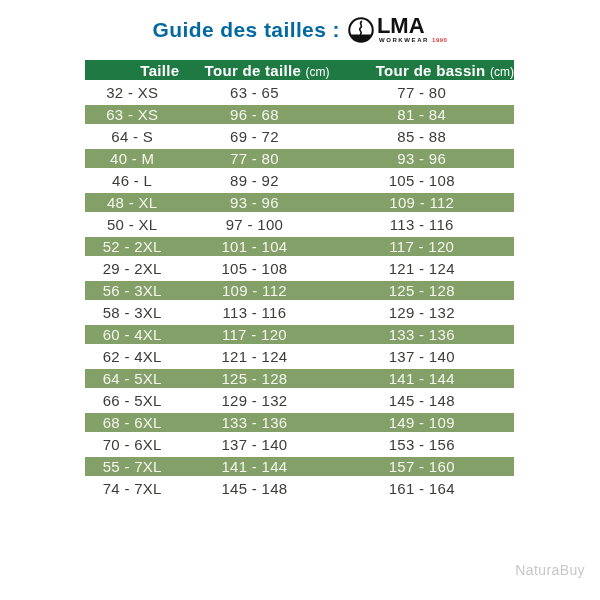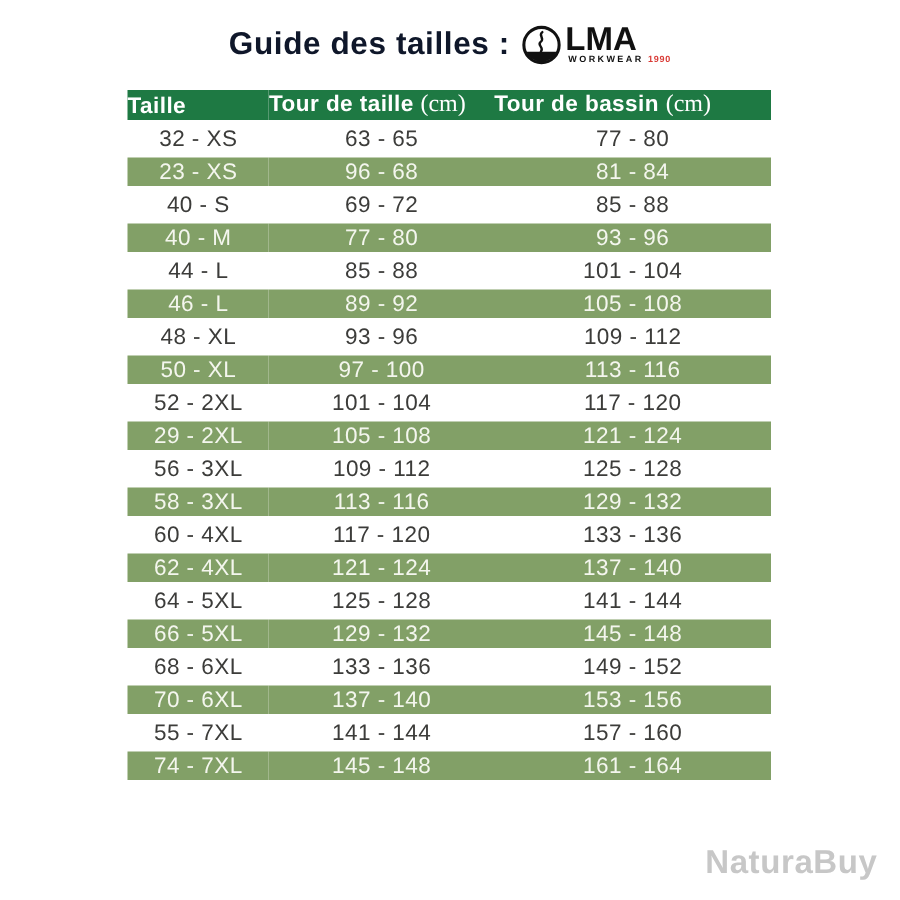--- a/index.html
+++ b/index.html
@@ -26,21 +26,21 @@
     top:12px;left:0;right:0;
     display:flex;
     justify-content:center;
     align-items:center;
     gap:7px;
     height:36px;
   }
   .page-title{
     font-size:21px;
     font-weight:700;
-    color:#0f172a;
+    color:#0369a1;
     letter-spacing:.4px;
     white-space:nowrap;
   }
   .brand-logo{
     display:flex;
     align-items:center;
     gap:2px;
   }
   .logo-circle{
     width:28px;height:28px;
@@ -89,30 +89,29 @@
     border-collapse:separate;
     border-spacing:0 3px;
     table-layout:fixed;
   }
   table.size-table th{
     background:var(--header-green);
     color:#ffffff;
     height:20px;
     font-size:15px;
     font-weight:700;
-    text-align:left;
+    text-align:right;
     letter-spacing:.3px;
     white-space:nowrap;
     padding:0;
   }
   table.size-table th .unit{
-    font-size:16px;
+    font-size:12px;
     font-weight:400;
     letter-spacing:0;
-    font-family:Liberation Serif, serif;
   }
   table.size-table td{
     height:19px;
     font-size:15px;
     text-align:center;
     letter-spacing:.3px;
     padding:0;
     white-space:nowrap;
   }
   table.size-table tbody tr:nth-child(odd) td{
@@ -121,22 +120,22 @@
   }
   table.size-table tbody tr:nth-child(even) td{
     background:var(--row-green);
     color:var(--text-light);
   }
   
   .watermark{
     position:absolute;
     top:562px;
     right:15px;
-    font-size:22px;
-    font-weight:700;
+    font-size:14px;
+    font-weight:400;
     letter-spacing:.4px;
     color:var(--watermark-gray);
   }
 </style>
 </head>
 <body>
 
 <div class="canvas">
 
   <div class="title-row">
@@ -180,40 +179,35 @@
           </th>
         </tr>
       </thead>
       <tbody>
           <tr>
     <td>32 - XS</td>
     <td>63 - 65</td>
     <td>77 - 80</td>
   </tr>
           <tr>
-    <td>23 - XS</td>
+    <td>63 - XS</td>
     <td>96 - 68</td>
     <td>81 - 84</td>
   </tr>
           <tr>
-    <td>40 - S</td>
+    <td>64 - S</td>
     <td>69 - 72</td>
     <td>85 - 88</td>
   </tr>
           <tr>
     <td>40 - M</td>
     <td>77 - 80</td>
     <td>93 - 96</td>
   </tr>
           <tr>
-    <td>44 - L</td>
-    <td>85 - 88</td>
-    <td>101 - 104</td>
-  </tr>
-          <tr>
     <td>46 - L</td>
     <td>89 - 92</td>
     <td>105 - 108</td>
   </tr>
           <tr>
     <td>48 - XL</td>
     <td>93 - 96</td>
     <td>109 - 112</td>
   </tr>
           <tr>
@@ -257,21 +251,21 @@
     <td>141 - 144</td>
   </tr>
           <tr>
     <td>66 - 5XL</td>
     <td>129 - 132</td>
     <td>145 - 148</td>
   </tr>
           <tr>
     <td>68 - 6XL</td>
     <td>133 - 136</td>
-    <td>149 - 152</td>
+    <td>149 - 109</td>
   </tr>
           <tr>
     <td>70 - 6XL</td>
     <td>137 - 140</td>
     <td>153 - 156</td>
   </tr>
           <tr>
     <td>55 - 7XL</td>
     <td>141 - 144</td>
     <td>157 - 160</td>

